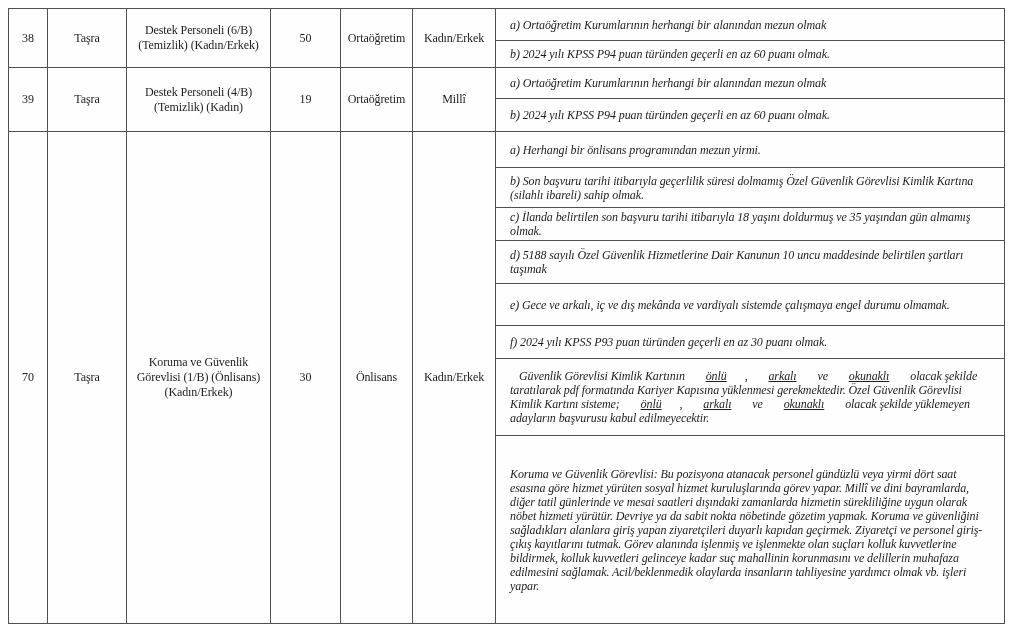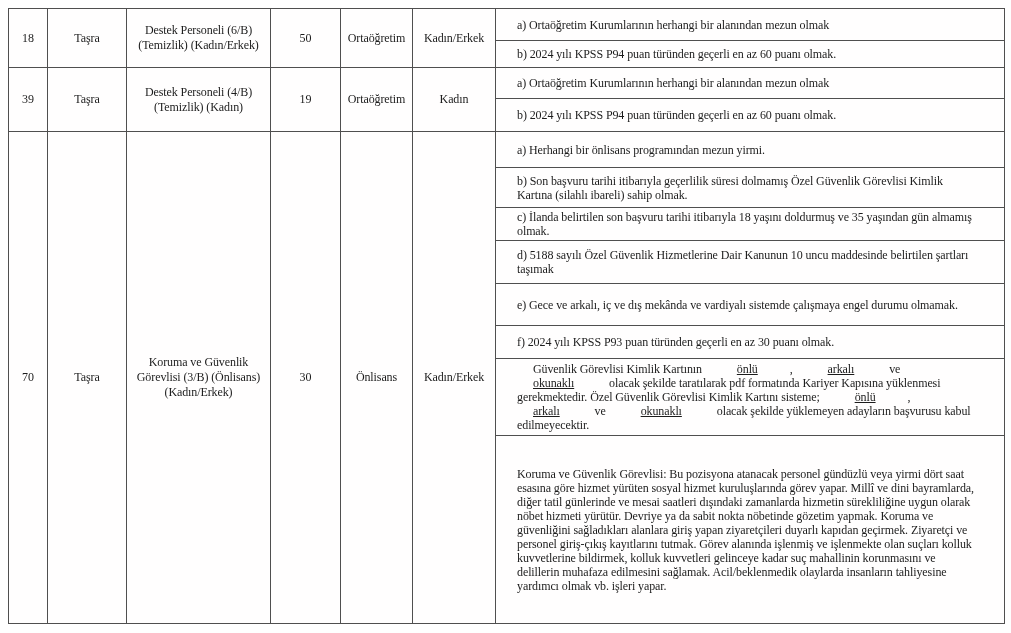--- a/index.html
+++ b/index.html
@@ -37,22 +37,23 @@
   }
   td.req .rb {
     display: flex;
     align-items: center;
     overflow: hidden;
     padding: 0 8px 0 5px;
     line-height: 14px;
     box-sizing: border-box;
   }
   .rb p, .rb span.t {
-    margin: 16px;
+    margin: 9px;
     display: inline;
+    font-style: italic;
   }
   .u {
     text-decoration: underline;
   }
 </style>
 </head>
 <body>
 
 <div class="page">
   <table class="tbl">
@@ -61,21 +62,21 @@
       <col style="width:79px">
       <col style="width:144px">
       <col style="width:70px">
       <col style="width:72px">
       <col style="width:83px">
       <col style="width:509px">
     </colgroup>
     <tbody>
 
       <tr>
-        <td class="c" rowspan="2">18</td>
+        <td class="c" rowspan="2">38</td>
         <td class="c" rowspan="2">Taşra</td>
         <td class="c" rowspan="2">Destek Personeli (6/B) (Temizlik) (Kadın/Erkek)</td>
         <td class="c" rowspan="2">50</td>
         <td class="c" rowspan="2">Ortaöğretim</td>
         <td class="c" rowspan="2">Kadın/Erkek</td>
         <td class="req">
           <div class="rb" style="height:31px">
               <span class="t">a) Ortaöğretim Kurumlarının herhangi bir alanından mezun olmak</span>
             </div>
         </td>
@@ -87,39 +88,39 @@
             </div>
         </td>
       </tr>
 
       <tr>
         <td class="c" rowspan="2">39</td>
         <td class="c" rowspan="2">Taşra</td>
         <td class="c" rowspan="2">Destek Personeli (4/B) (Temizlik) (Kadın)</td>
         <td class="c" rowspan="2">19</td>
         <td class="c" rowspan="2">Ortaöğretim</td>
-        <td class="c" rowspan="2">Kadın</td>
+        <td class="c" rowspan="2">Millî</td>
         <td class="req">
           <div class="rb" style="height:30px">
               <span class="t">a) Ortaöğretim Kurumlarının herhangi bir alanından mezun olmak</span>
             </div>
         </td>
       </tr>
       <tr>
         <td class="req">
           <div class="rb" style="height:32px">
               <span class="t">b) 2024 yılı KPSS P94 puan türünden geçerli en az 60 puanı olmak.</span>
             </div>
         </td>
       </tr>
 
       <tr>
         <td class="c" rowspan="8">70</td>
         <td class="c" rowspan="8">Taşra</td>
-        <td class="c" rowspan="8">Koruma ve Güvenlik Görevlisi (3/B) (Önlisans)(Kadın/Erkek)</td>
+        <td class="c" rowspan="8">Koruma ve Güvenlik Görevlisi (1/B) (Önlisans)(Kadın/Erkek)</td>
         <td class="c" rowspan="8">30</td>
         <td class="c" rowspan="8">Önlisans</td>
         <td class="c" rowspan="8">Kadın/Erkek</td>
         <td class="req">
           <div class="rb" style="height:35px">
               <span class="t">a) Herhangi bir önlisans programından mezun yirmi.</span>
             </div>
         </td>
       </tr>
       <tr>

